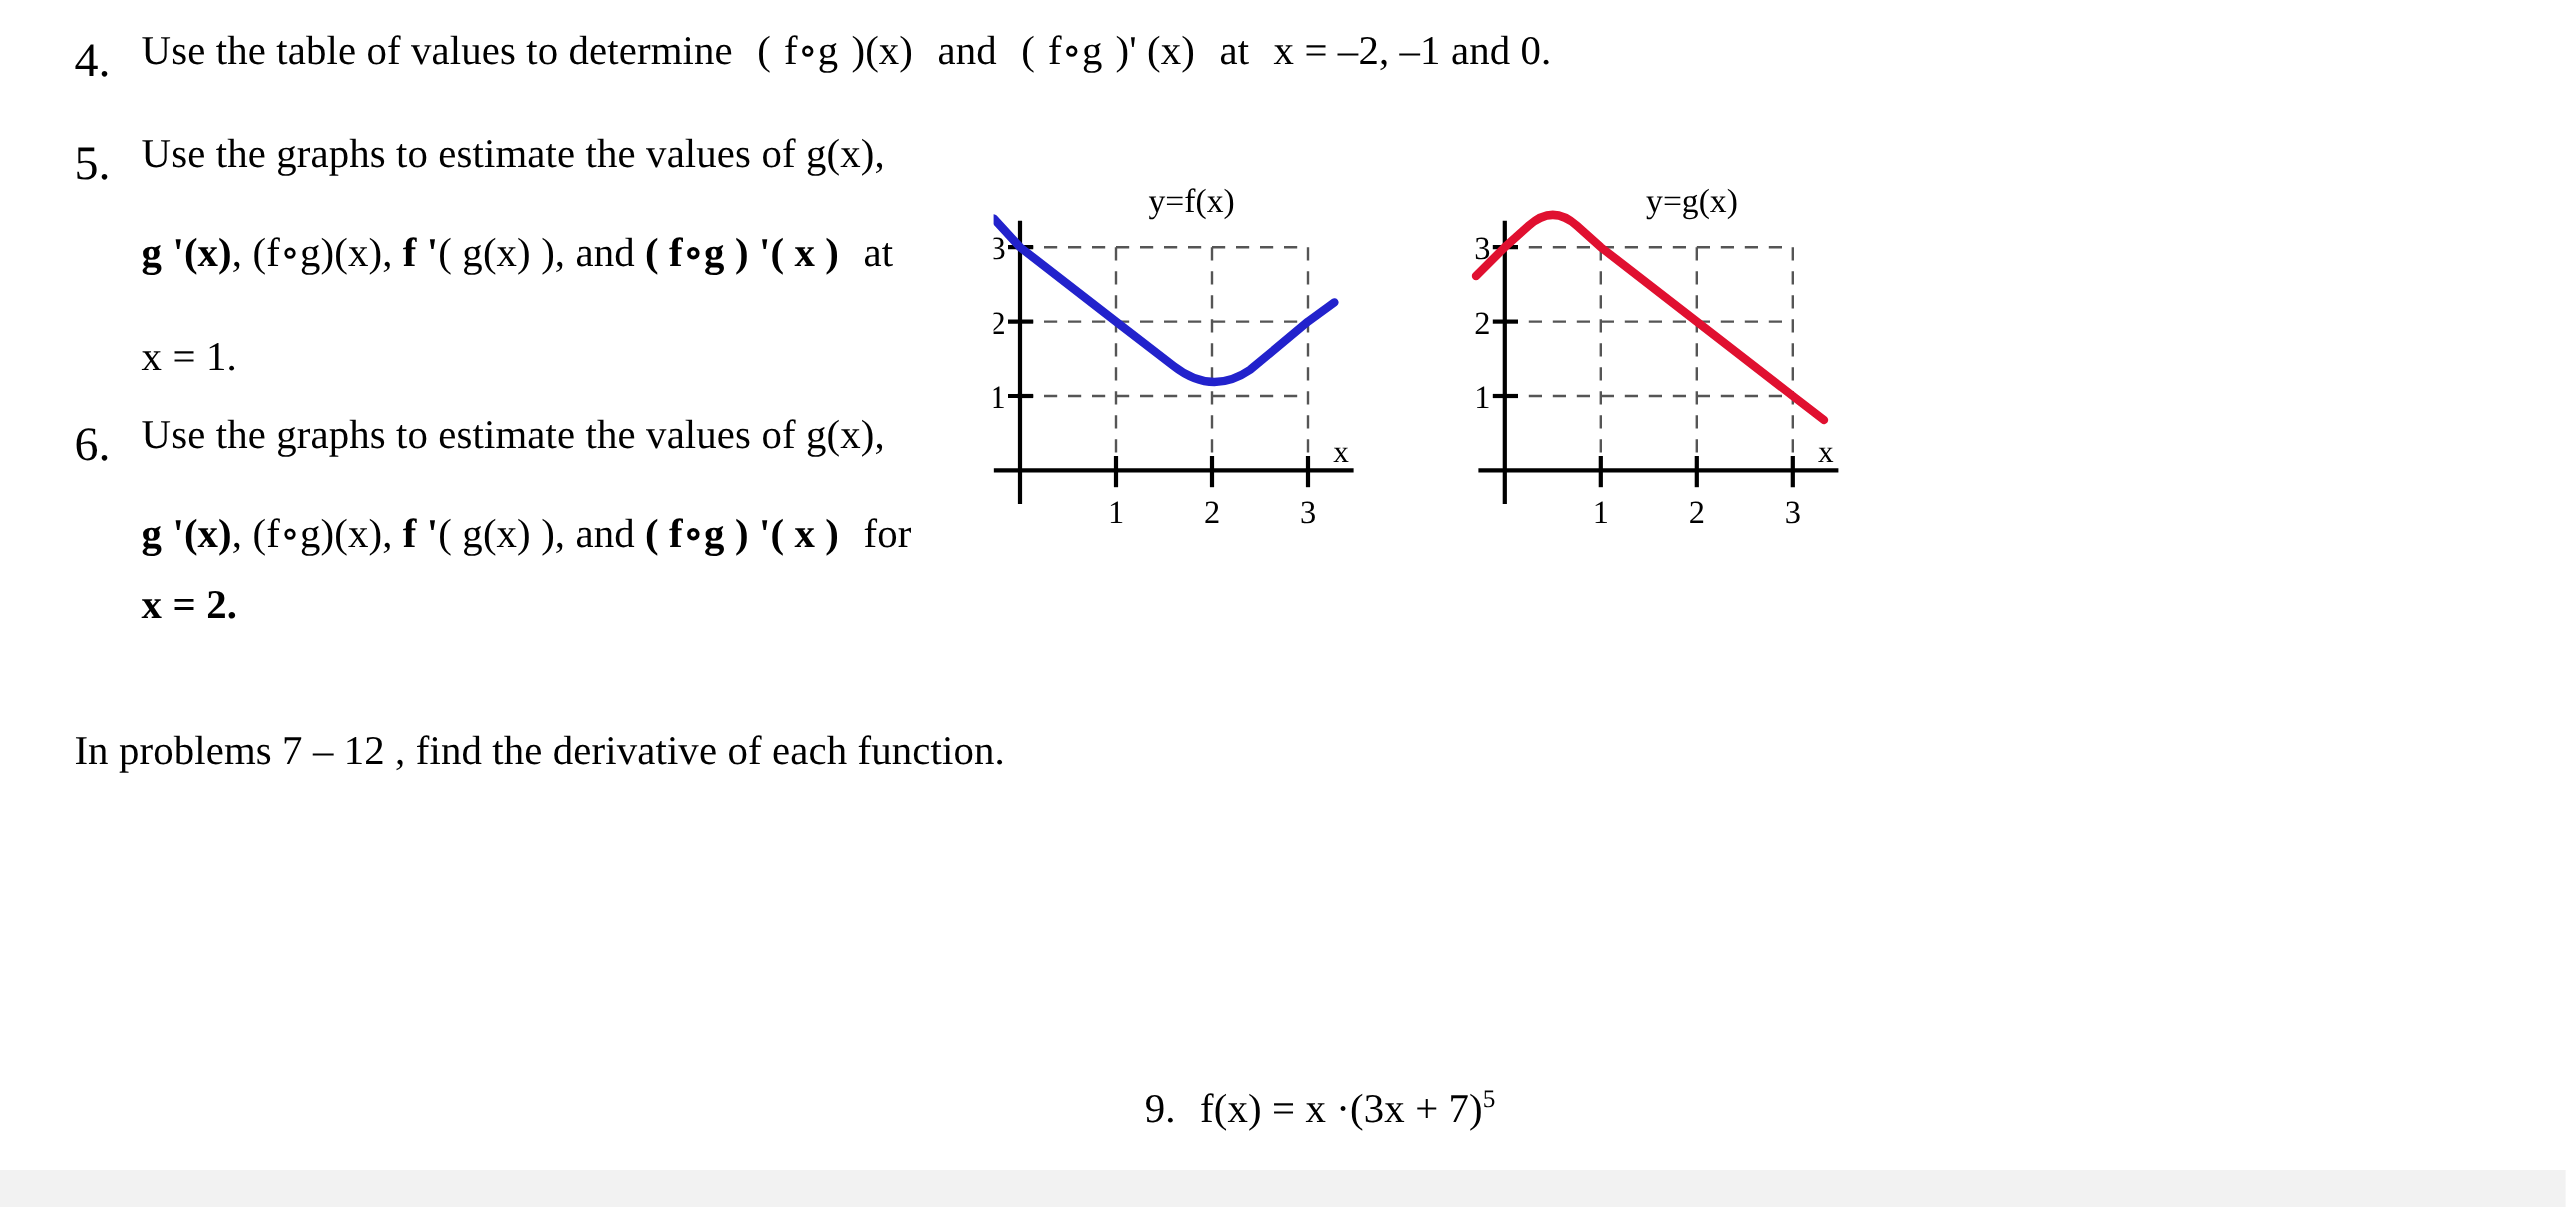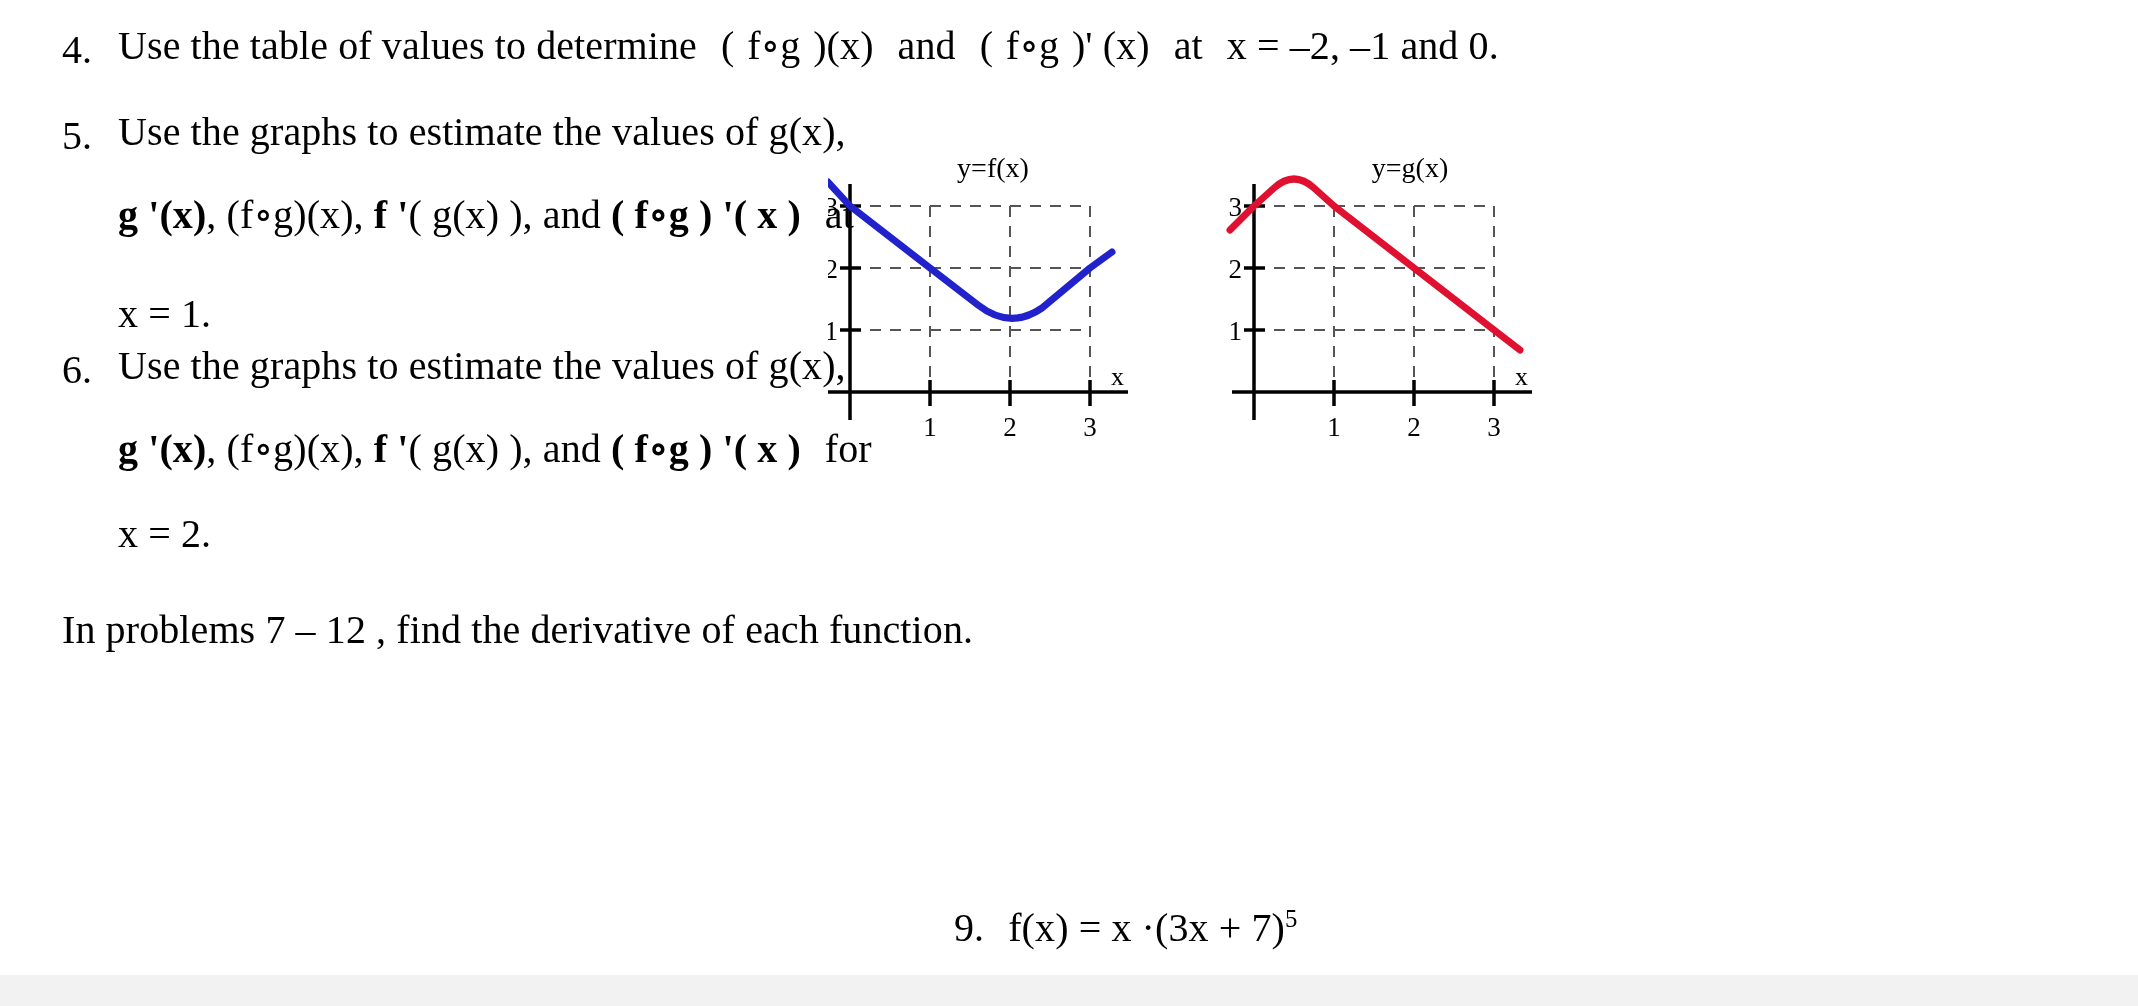--- a/index.html
+++ b/index.html
@@ -26,21 +26,21 @@
     position: absolute;
     left: 0;
     top: 975px;
     width: 2138px;
     height: 31px;
     background: #f2f2f2;
   }
   
   .q {
     position: absolute;
-    font-size: 40px;
+    font-size: 34px;
     line-height: 1.0;
     white-space: nowrap;
     letter-spacing: 0.1px;
   }
   .num {
     position: absolute;
     font-size: 40px;
     white-space: nowrap;
   }
   .b { font-weight: bold; }
@@ -53,27 +53,27 @@
   .spw { display: inline-block; width: 0.6em; }
 
   
   #item4-num { left: 62px;  top: 26px; }
   #item4-text { left: 118px; top: 26px; }
 
   
   #item5-num { left: 62px;  top: 112px; }
   #item5-l1  { left: 118px; top: 112px; }
   #item5-l2  { left: 118px; top: 195px; }
-  #item5-l3  { left: 118px; top: 294px; }
+  #item5-l3  { left: 118px; top: 281px; }
 
   
   #item6-num { left: 62px;  top: 346px; }
   #item6-l1  { left: 118px; top: 346px; }
   #item6-l2  { left: 118px; top: 429px; }
-  #item6-l3  { left: 118px; top: 514px; }
+  #item6-l3  { left: 118px; top: 488px; font-weight: bold; }
 
   
   #inproblems { left: 62px; top: 610px; }
 
   
   #item7 { left: 62px;  top: 908px; }
   #item8 { left: 508px; top: 908px; }
   #item9 { left: 938px; top: 908px; margin-left: 16px; }
 
   

